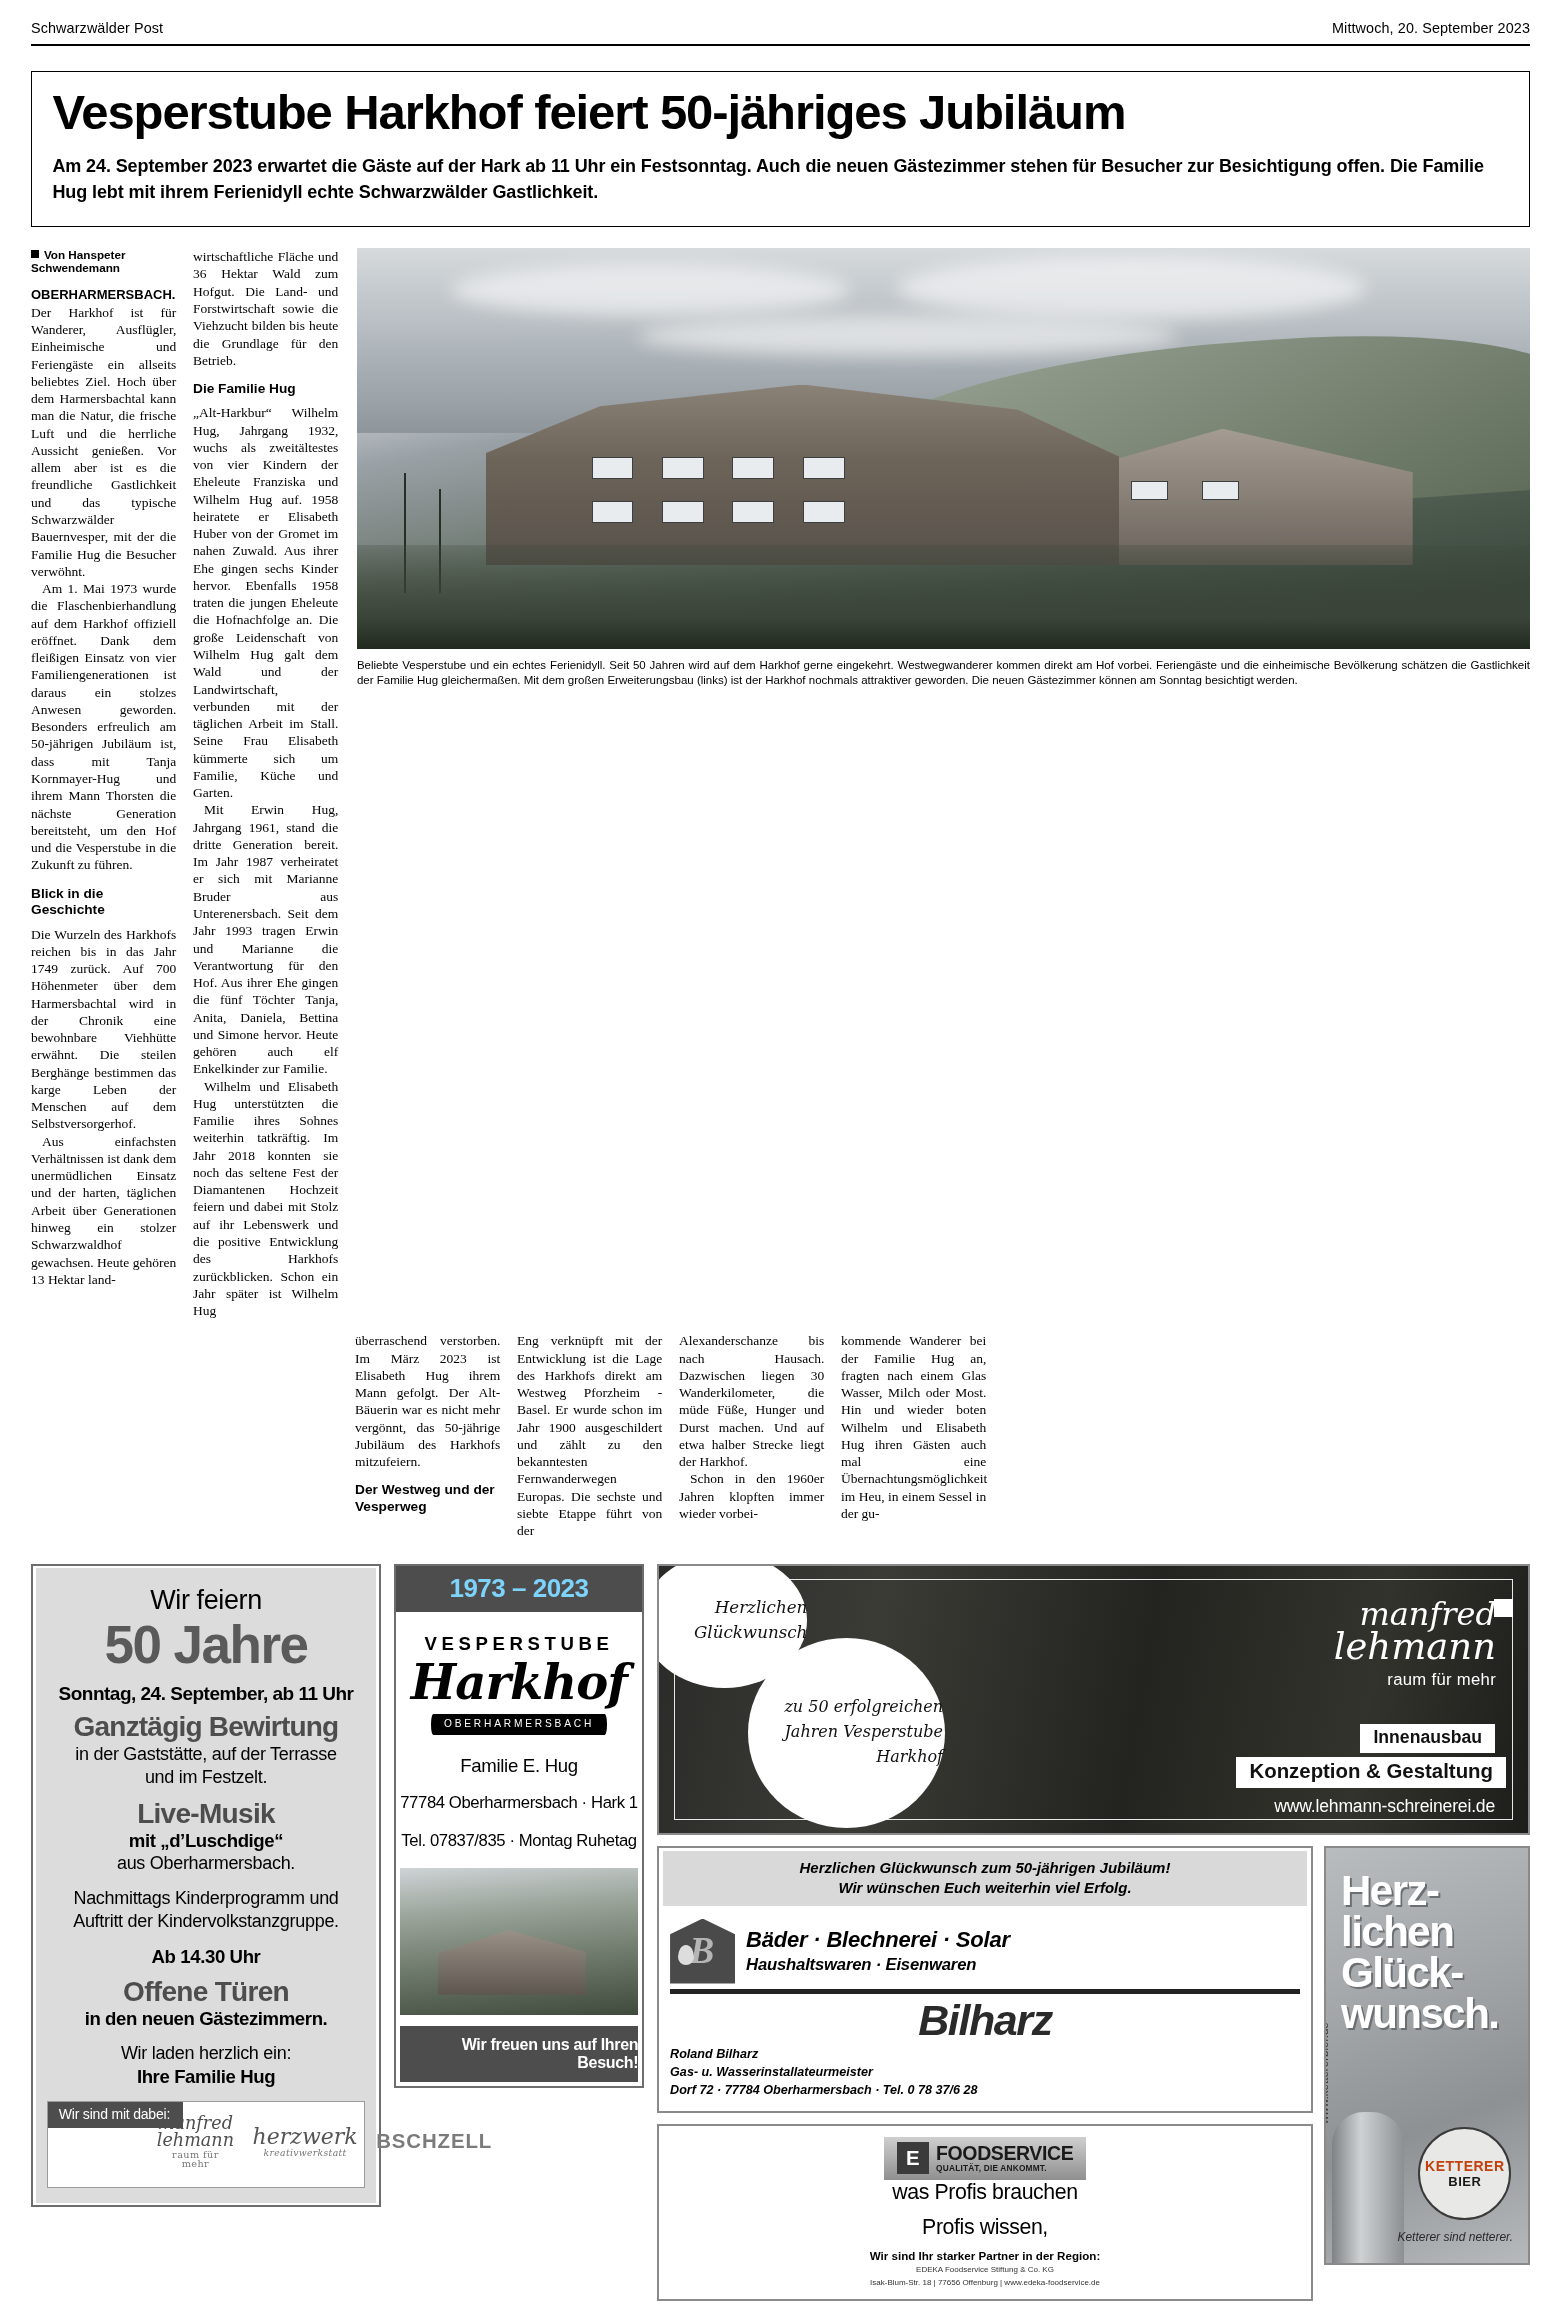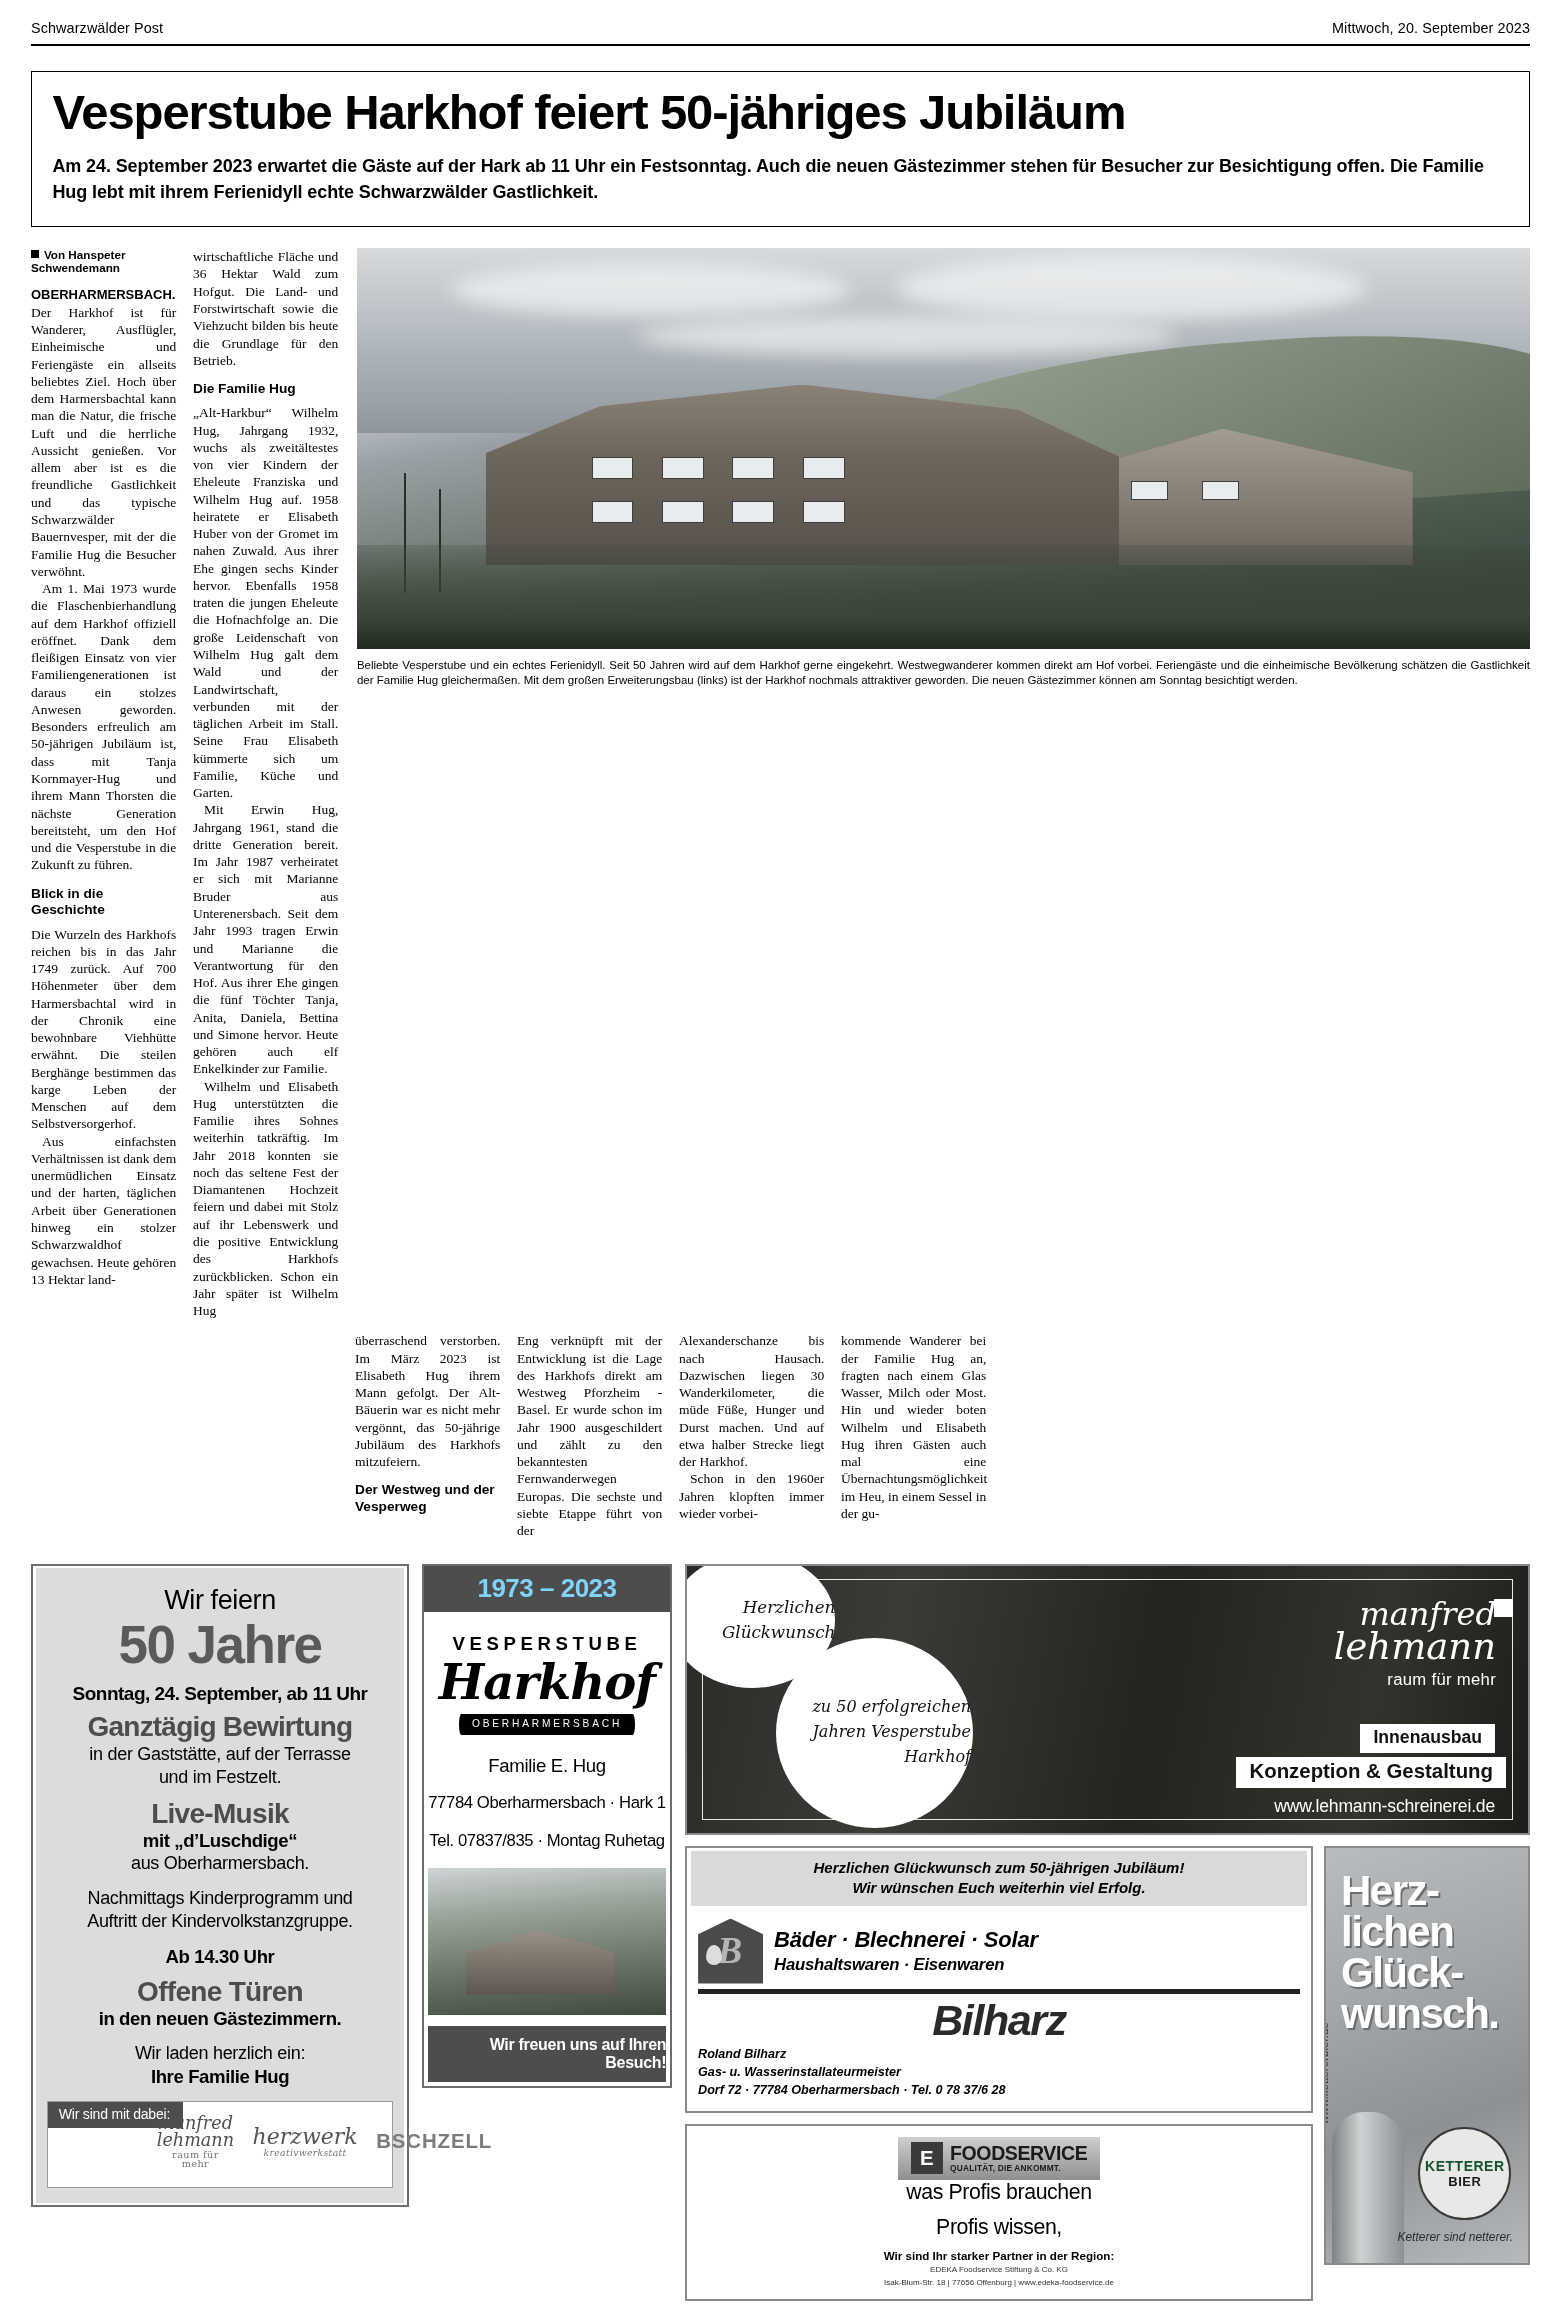--- a/index.html
+++ b/index.html
@@ -74,21 +74,21 @@
   }
 
   
   .lower{display:flex;margin-top:13px;}
   .lower .col{width:162px;}
 
   
   .ads{margin-top:24px;display:flex;gap:13px;align-items:flex-start;}
 
   
-  .ad-hug{width:378px;border:2.3px solid #6d6d6d;box-sizing:border-box;background:#fff;padding:2.8px;}
+  .ad-hug{width:350px;border:2.3px solid #6d6d6d;box-sizing:border-box;background:#fff;padding:2.8px;}
   .ad-hug-inner{background:#dcdcdc;padding:16.7px 11px 15px 11px;text-align:center;}
   .hug-l1{font-size:27px;font-weight:400;font-family:"Liberation Sans",sans-serif;letter-spacing:-0.4px;}
   .hug-50{font-size:53px;font-weight:bold;color:#5a5a5a;letter-spacing:-1.5px;line-height:1.02;margin:1.9px 0 11px;}
   .hug-date{font-size:19px;font-weight:bold;letter-spacing:-0.5px;}
   .hug-big{font-size:28px;font-weight:bold;color:#4d4d4d;letter-spacing:-0.8px;margin-top:7.4px;line-height:1.08;}
   .hug-norm{font-size:18px;letter-spacing:-0.3px;line-height:1.3;}
   .hug-mid{font-size:28px;font-weight:bold;color:#4d4d4d;letter-spacing:-0.7px;margin-top:8.3px;}
   .hug-bold{font-size:18.6px;font-weight:bold;letter-spacing:-0.4px;}
   .hug-sp{height:12px;}
   .ad-hug-logos{background:#fff;margin-top:13px;border:0.9px solid #9b9b9b;position:relative;height:85px;}
@@ -160,21 +160,21 @@
   .ad-ketterer{width:206px;border:2.3px solid #8a8a8a;box-sizing:border-box;
     height:419px;position:relative;overflow:hidden;
     background:linear-gradient(160deg,#b9bcbe 0%,#a2a6a8 35%,#8d9193 65%,#b7babc 100%);}
   .ket-word{position:absolute;left:15px;right:9.3px;top:22px;color:#fff;font-weight:bold;
     font-size:42px;line-height:.98;letter-spacing:-1.5px;text-shadow:1.9px 1.9px 0 #6b6f71;}
   .ket-url{position:absolute;left:3.7px;bottom:139px;color:#333;font-size:11.6px;
     transform:rotate(-90deg);transform-origin:left bottom;white-space:nowrap;}
   .ket-seal{position:absolute;right:16.7px;bottom:43px;width:89px;height:89px;border-radius:50%;
     background:#e8e8e6;border:2.8px solid #3a3a3a;display:flex;flex-direction:column;
     align-items:center;justify-content:center;}
-  .ket-seal .s1{font-weight:bold;font-size:14px;letter-spacing:0.5px;color:#14532d;}
+  .ket-seal .s1{font-weight:bold;font-size:14px;letter-spacing:0.5px;color:#c2410c;}
   .ket-seal .s2{font-weight:bold;font-size:13px;letter-spacing:0.5px;color:#1a1a1a;}
   .ket-slogan{position:absolute;right:15px;bottom:18.6px;font-style:italic;font-size:12px;color:#2a2a2a;}
   .ket-bottle{position:absolute;left:5.6px;bottom:-16.7px;width:72px;height:167px;
     background:linear-gradient(90deg,#7e8284,#cfd2d3 40%,#8c9092);border-radius:32px 32px 9.3px 9.3px;}
 
   .ad-food{border:2.3px solid #8a8a8a;box-sizing:border-box;background:#fff;padding:11px 9.3px 9.3px;text-align:center;}
   .food-logo{display:inline-flex;align-items:center;gap:7.4px;background:linear-gradient(180deg,#cfcfcf,#8f8f8f);
     padding:5.6px 13px;}
   .food-e{width:32px;height:32px;background:#3b3b3b;color:#fff;font-weight:bold;font-size:20.4px;
     display:flex;align-items:center;justify-content:center;}

